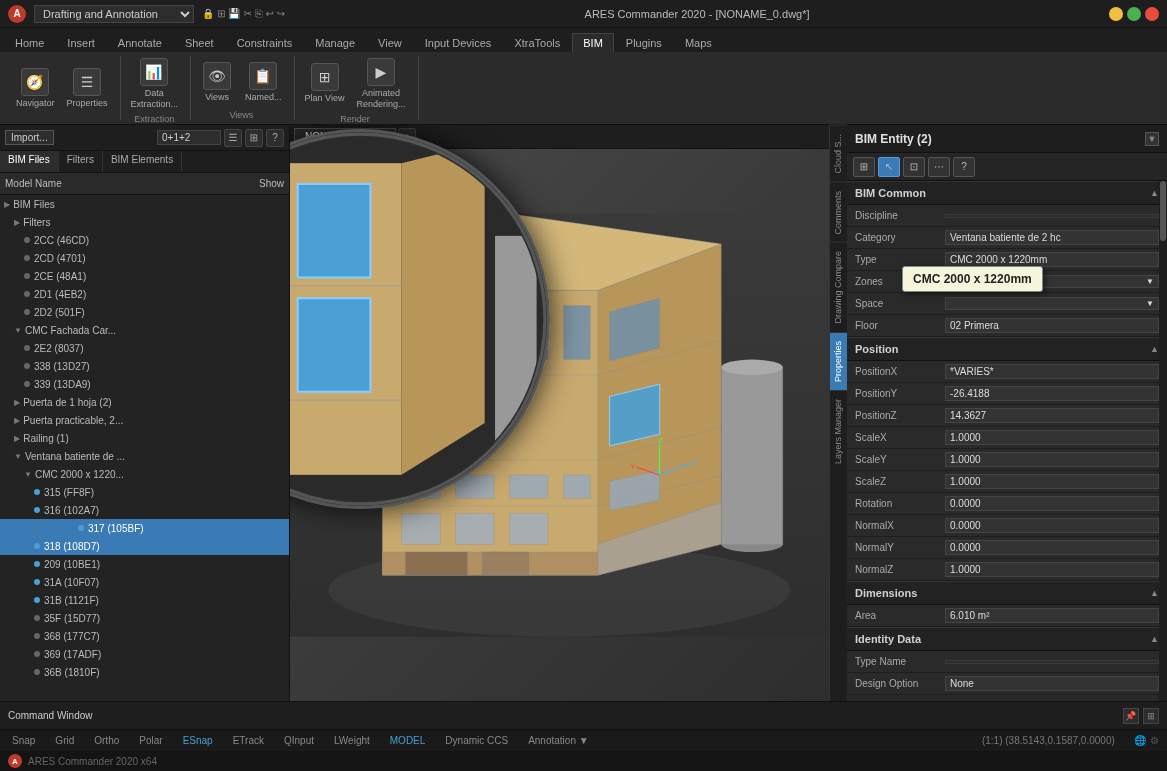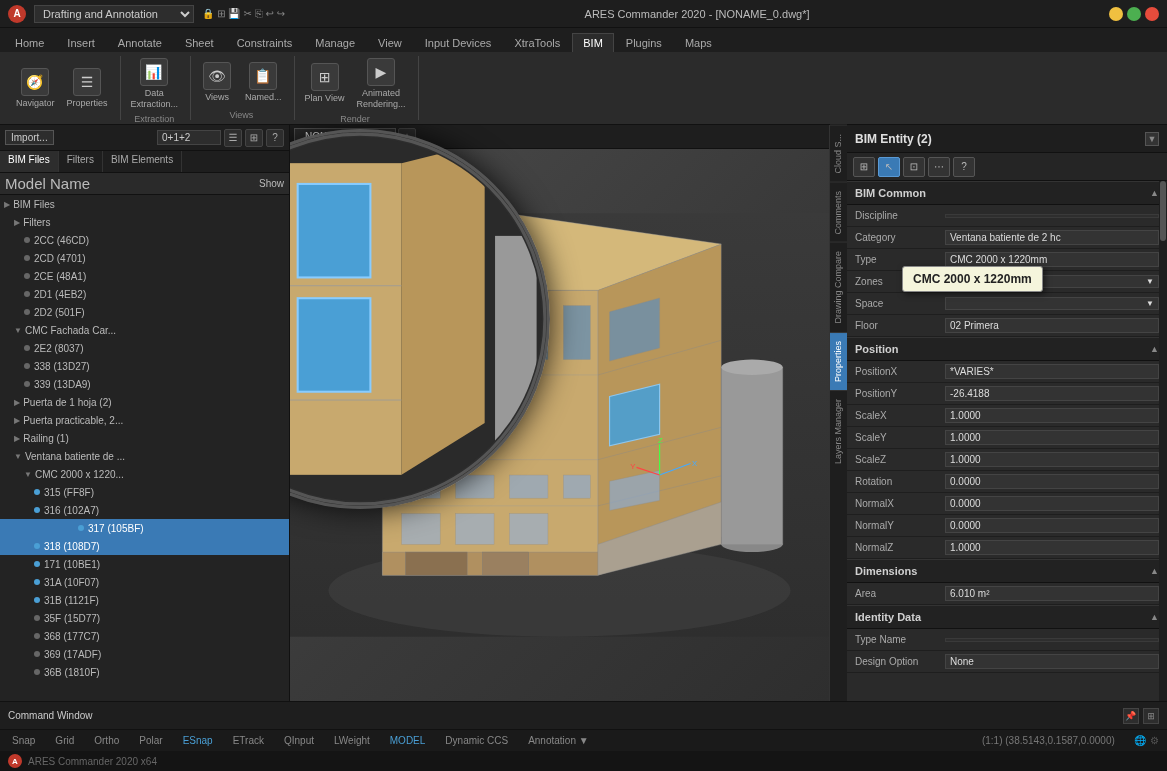--- a/index.html
+++ b/index.html
@@ -211,21 +211,21 @@
       align-items: center;
       padding: 0 5px;
       justify-content: space-between;
     }
     .tree-header-left {
       display: flex;
       align-items: center;
       gap: 4px;
     }
     .tree-col-label {
-      font-size: 15px;
+      font-size: 10px;
       color: #bbb;
     }
     .show-btn {
       font-size: 10px;
       color: #bbb;
       margin-left: auto;
     }
     #tree-body {
       flex: 1;
       overflow-y: auto;
@@ -711,21 +711,21 @@
           <span>317 (105BF)</span>
         </div>
         <div class="tree-item selected" style="background: rgb(58, 122, 181);">
           <span class="indent" style="width: 30px; display: inline-block;"></span>
           <span class="dot active"></span>
           <span>318 (108D7)</span>
         </div>
         <div class="tree-item">
           <span class="indent" style="width: 30px; display: inline-block;"></span>
           <span class="dot active"></span>
-          <span>171 (10BE1)</span>
+          <span>209 (10BE1)</span>
         </div>
         <div class="tree-item">
           <span class="indent" style="width: 30px; display: inline-block;"></span>
           <span class="dot active"></span>
           <span>31A (10F07)</span>
         </div>
         <div class="tree-item">
           <span class="indent" style="width: 30px; display: inline-block;"></span>
           <span class="dot active"></span>
           <span>31B (1121F)</span>
@@ -943,20 +943,24 @@
           <span class="chevron">▲</span>
         </div>
         <div>
           <div class="prop-row">
             <span class="prop-label">PositionX</span>
             <span class="prop-value">*VARIES*</span>
           </div>
           <div class="prop-row">
             <span class="prop-label">PositionY</span>
             <span class="prop-value">-26.4188</span>
+          </div>
+          <div class="prop-row">
+            <span class="prop-label">PositionZ</span>
+            <span class="prop-value">14.3627</span>
           </div>
           <div class="prop-row">
             <span class="prop-label">ScaleX</span>
             <span class="prop-value">1.0000</span>
           </div>
           <div class="prop-row">
             <span class="prop-label">ScaleY</span>
             <span class="prop-value">1.0000</span>
           </div>
           <div class="prop-row">

